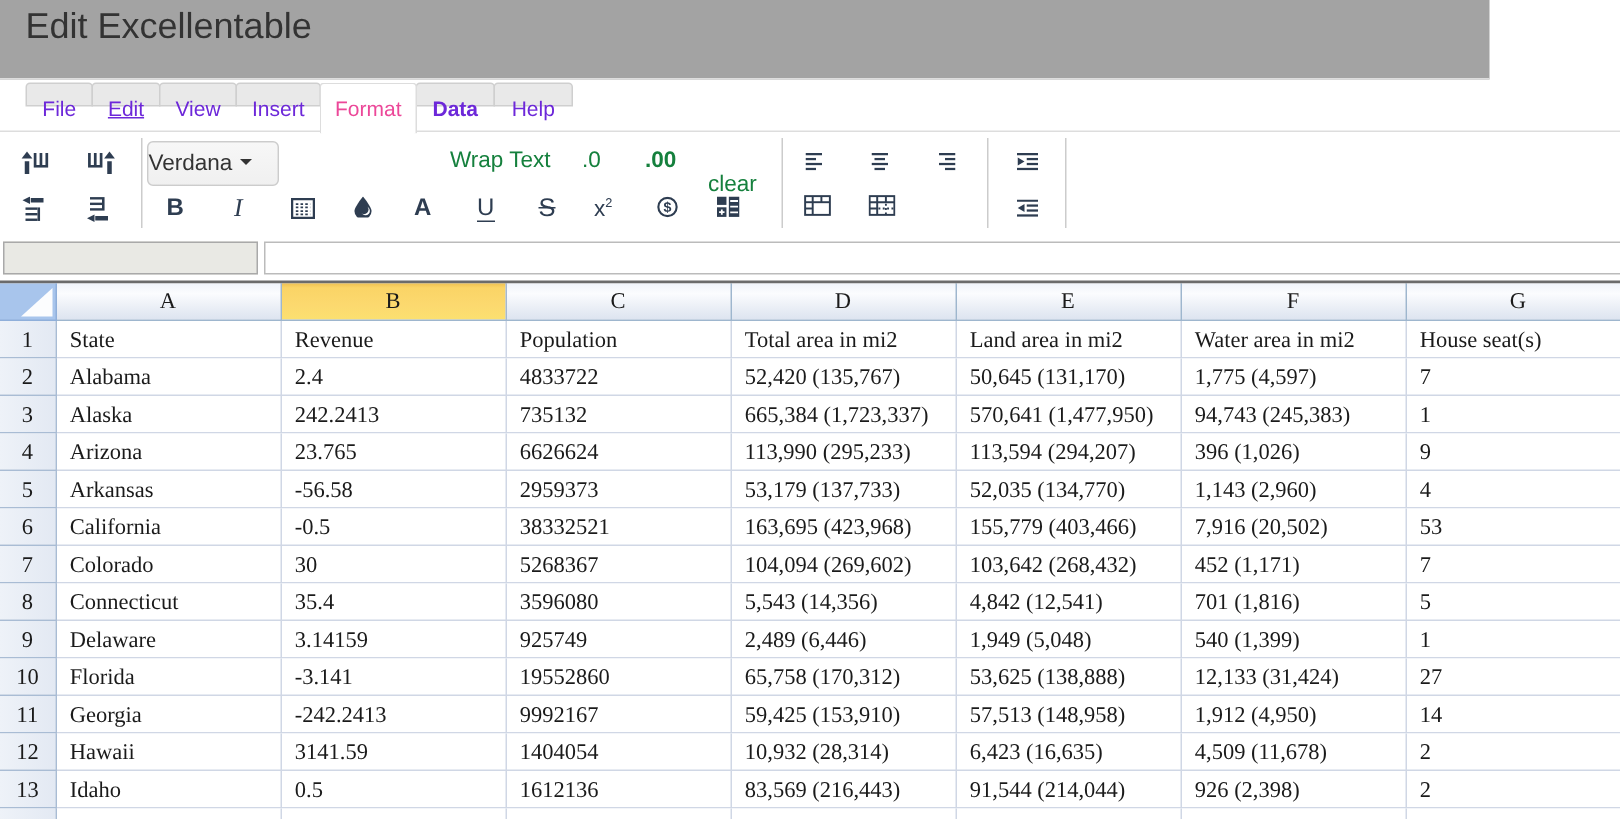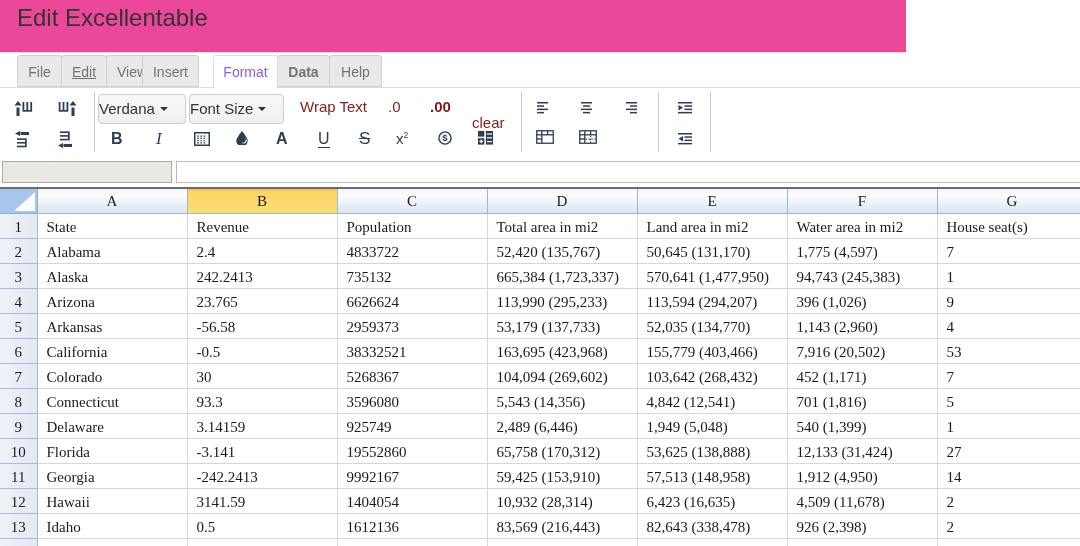--- a/index.html
+++ b/index.html
@@ -1,33 +1,33 @@
 <!DOCTYPE html>
 <html><head>
 <meta charset="utf-8">
 <style>
   html,body{margin:0;padding:0;}
   body{width:1080px;height:546px;overflow:hidden;background:#fff;
        font-family:"Liberation Sans",sans-serif;position:relative;}
   
-  .hdr{position:absolute;left:0;top:0;width:906px;height:52px;background:#ec4899;
+  .hdr{position:absolute;left:0;top:0;width:993px;height:52px;background:#a3a3a3;
        border-bottom:1px solid #ddd;}
   .hdr h1{margin:0;position:absolute;left:17px;top:4px;font-size:24px;font-weight:400;
        color:#333;letter-spacing:0;}
   
   .tabs{position:absolute;left:0;top:55px;width:1080px;height:33px;}
   .tabs .line{position:absolute;left:0;top:32px;width:1080px;height:1px;background:#ddd;}
-  .tab{position:absolute;top:0;height:32px;box-sizing:border-box;border:1px solid #cfcfcf;
-       border-radius:3px 3px 0 0;background:#e9e9e9;color:#737373;font-size:14px;
+  .tab{position:absolute;top:0;height:16px;box-sizing:border-box;border:1px solid #cfcfcf;
+       border-radius:3px 3px 0 0;background:#e9e9e9;color:#6d28d9;font-size:14px;
        text-align:center;line-height:32px;}
-  .tab.active{background:#fff;border-color:#ddd;border-bottom:none;height:34px;color:#8b5cf6;z-index:2;}
+  .tab.active{background:#fff;border-color:#ddd;border-bottom:none;height:34px;color:#ec4899;z-index:2;}
   
   .tbar{position:absolute;left:0;top:88px;width:1080px;height:72px;background:#fff;}
   .sep{position:absolute;top:4px;width:1px;height:60px;background:#ccc;}
-  .titem{position:absolute;color:#7f1d1d;font-size:15px;}
+  .titem{position:absolute;color:#15803d;font-size:15px;}
   .btn{position:absolute;top:6px;height:30px;box-sizing:border-box;border:1px solid #ccc;
        border-radius:4px;background:linear-gradient(#f7f7f7,#f0f0f0);color:#333;font-size:15px;
        line-height:28px;text-align:left;}
   .caret{display:inline-block;width:0;height:0;border-left:4px solid transparent;
        border-right:4px solid transparent;border-top:4px solid #333;vertical-align:middle;
        margin-left:5px;margin-top:-2px;}
   .ticon{position:absolute;}
   .tglyph{position:absolute;color:#2e3d51;}
   
   .namebox{position:absolute;left:2px;top:161px;width:170px;height:22px;box-sizing:border-box;
@@ -59,21 +59,21 @@
 <body>
   <div class="hdr">
     <h1>Edit Excellentable</h1>
   </div>
 
   <div class="tabs">
     <div class="line"></div>
     <div class="tab" style="left:17px;width:45px;">File</div>
     <div class="tab" style="left:61px;width:46px;text-decoration:underline;">Edit</div>
     <div class="tab" style="left:106px;width:52px;">View</div>
-    <div class="tab" style="left:142px;width:57px;text-align:center;">Insert</div>
+    <div class="tab" style="left:157px;width:57px;text-align:center;">Insert</div>
     <div class="tab active" style="left:213px;width:65px;">Format</div>
     <div class="tab" style="left:277px;width:53px;font-weight:bold;">Data</div>
     <div class="tab" style="left:329px;width:53px;">Help</div>
   </div>
 
   <div class="tbar">
 
     <div class="sep" style="left:94px;"></div>
     <div class="sep" style="left:521px;"></div>
     <div class="sep" style="left:658px;"></div>
@@ -107,21 +107,20 @@
     <svg class="ticon" style="left:57px;top:43px;" width="20" height="17" viewBox="0 0 20 17">
       <rect x="3" y="0.4" width="8" height="1.6" fill="#2e3d51"></rect>
       <rect x="3" y="4.1" width="8" height="1.6" fill="#2e3d51"></rect>
       <rect x="3" y="7.8" width="8" height="1.6" fill="#2e3d51"></rect>
       <rect x="11" y="0.4" width="1.7" height="9" fill="#2e3d51"></rect>
       <path d="M1 14.5 L6 12 V17 Z" fill="#2e3d51"></path>
       <rect x="6.5" y="13" width="8.5" height="3" fill="#2e3d51"></rect>
     </svg>
 
     <div class="btn" style="left:98px;width:88px;">Verdana<span class="caret"></span></div>
-    <div class="btn" style="left:189px;width:95px;">Font Size<span class="caret"></span></div>
     <div class="titem" style="left:300px;top:10px;">Wrap Text</div>
     <div class="titem" style="left:388px;top:10px;">.0</div>
     <div class="titem" style="left:430px;top:10px;font-weight:bold;">.00</div>
     <div class="titem" style="left:472px;top:6px;margin-top:20px;">clear</div>
 
     <svg class="ticon" style="left:537px;top:14px;" width="11" height="12" viewBox="0 0 11 12">
       <g fill="#2e3d51">
         <rect x="0" y="0" width="11" height="1.5"></rect>
         <rect x="0" y="3.3" width="7" height="1.5"></rect>
         <rect x="0" y="6.6" width="11" height="1.5"></rect>
@@ -316,21 +315,21 @@
         <td>30</td>
         <td>5268367</td>
         <td>104,094 (269,602)</td>
         <td>103,642 (268,432)</td>
         <td>452 (1,171)</td>
         <td>7</td>
       </tr>
 <tr>
         <th class="rh">8</th>
         <td>Connecticut</td>
-        <td>93.3</td>
+        <td>35.4</td>
         <td>3596080</td>
         <td>5,543 (14,356)</td>
         <td>4,842 (12,541)</td>
         <td>701 (1,816)</td>
         <td>5</td>
       </tr>
 <tr>
         <th class="rh">9</th>
         <td>Delaware</td>
         <td>3.14159</td>
@@ -369,21 +368,21 @@
         <td>6,423 (16,635)</td>
         <td>4,509 (11,678)</td>
         <td>2</td>
       </tr>
 <tr>
         <th class="rh">13</th>
         <td>Idaho</td>
         <td>0.5</td>
         <td>1612136</td>
         <td>83,569 (216,443)</td>
-        <td>82,643 (338,478)</td>
+        <td>91,544 (214,044)</td>
         <td>926 (2,398)</td>
         <td>2</td>
       </tr>
 <tr>
         <th class="rh"></th>
         <td></td>
         <td></td>
         <td></td>
         <td></td>
         <td></td>

